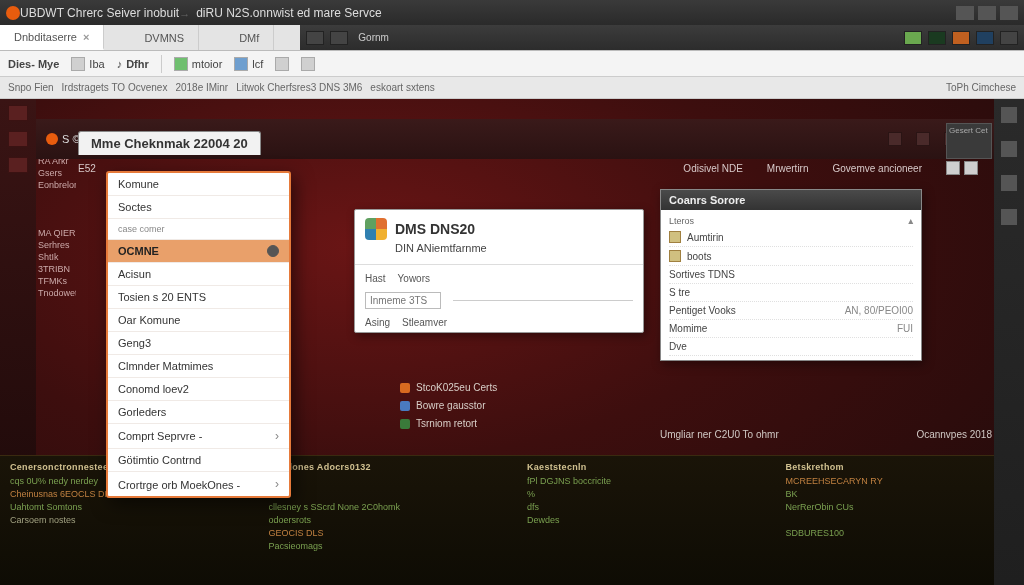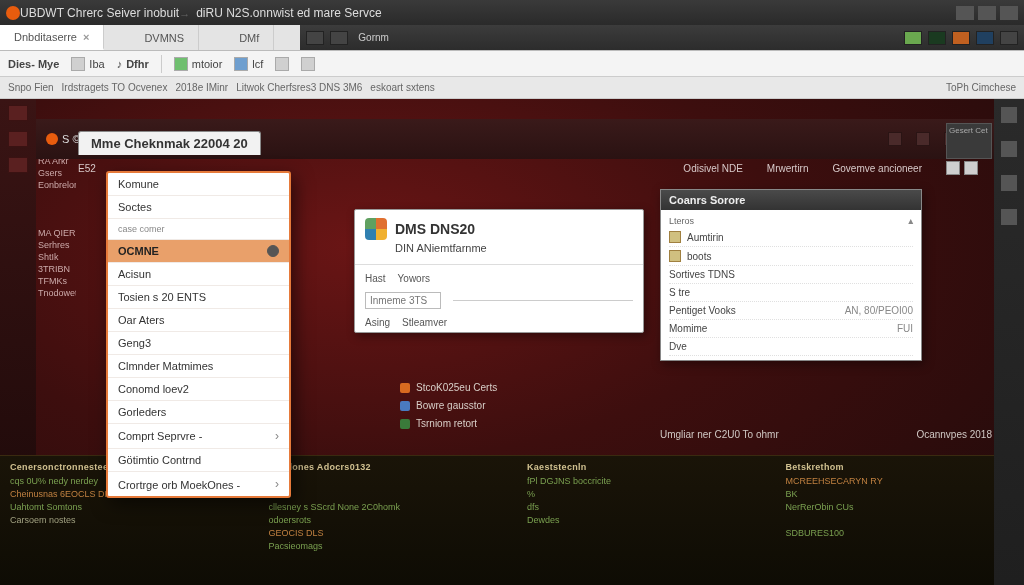--- a/index.html
+++ b/index.html
@@ -244,21 +244,21 @@
         <span>OCMNE</span>
         <span class="chk"></span>
       </div>
     <div class="mi">
         <span>Acisun</span>
       </div>
     <div class="mi">
         <span>Tosien s 20 ENTS</span>
       </div>
     <div class="mi">
-        <span>Oar Aters</span>
+        <span>Oar Komune</span>
       </div>
     <div class="mi">
         <span>Geng3</span>
       </div>
     <div class="mi">
         <span>Clmnder Matmimes</span>
       </div>
     <div class="mi">
         <span>Conomd loev2</span>
       </div>

